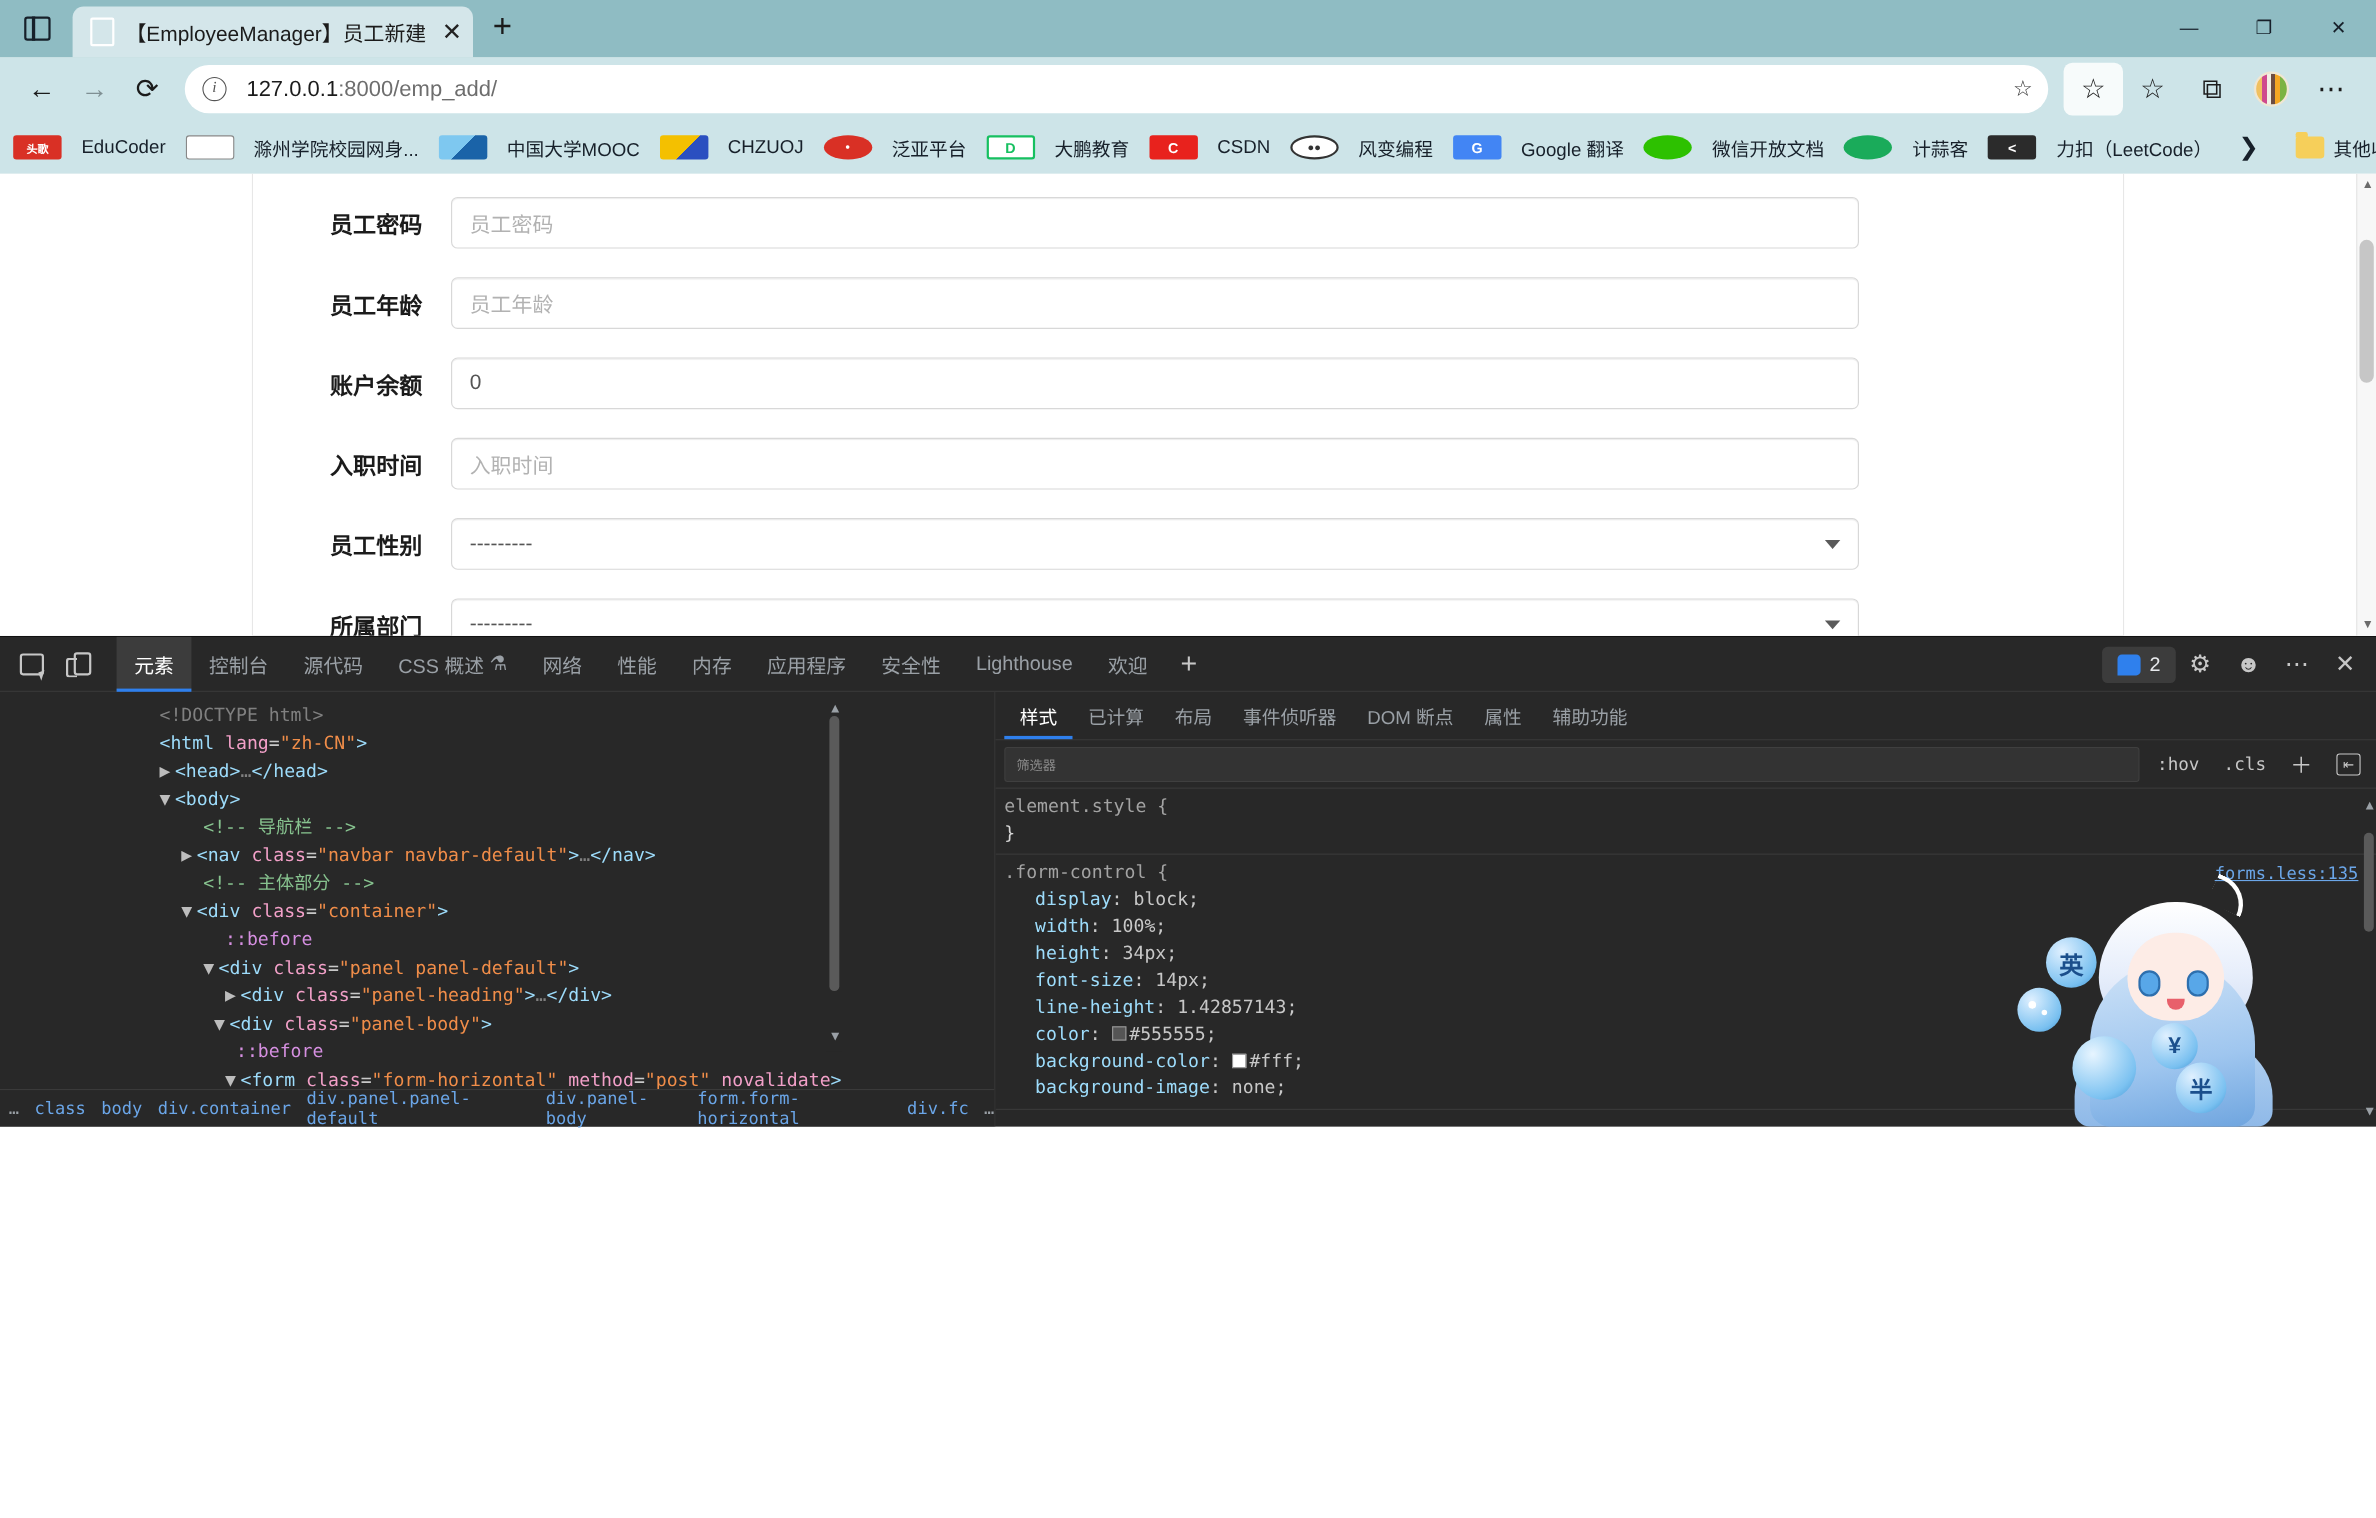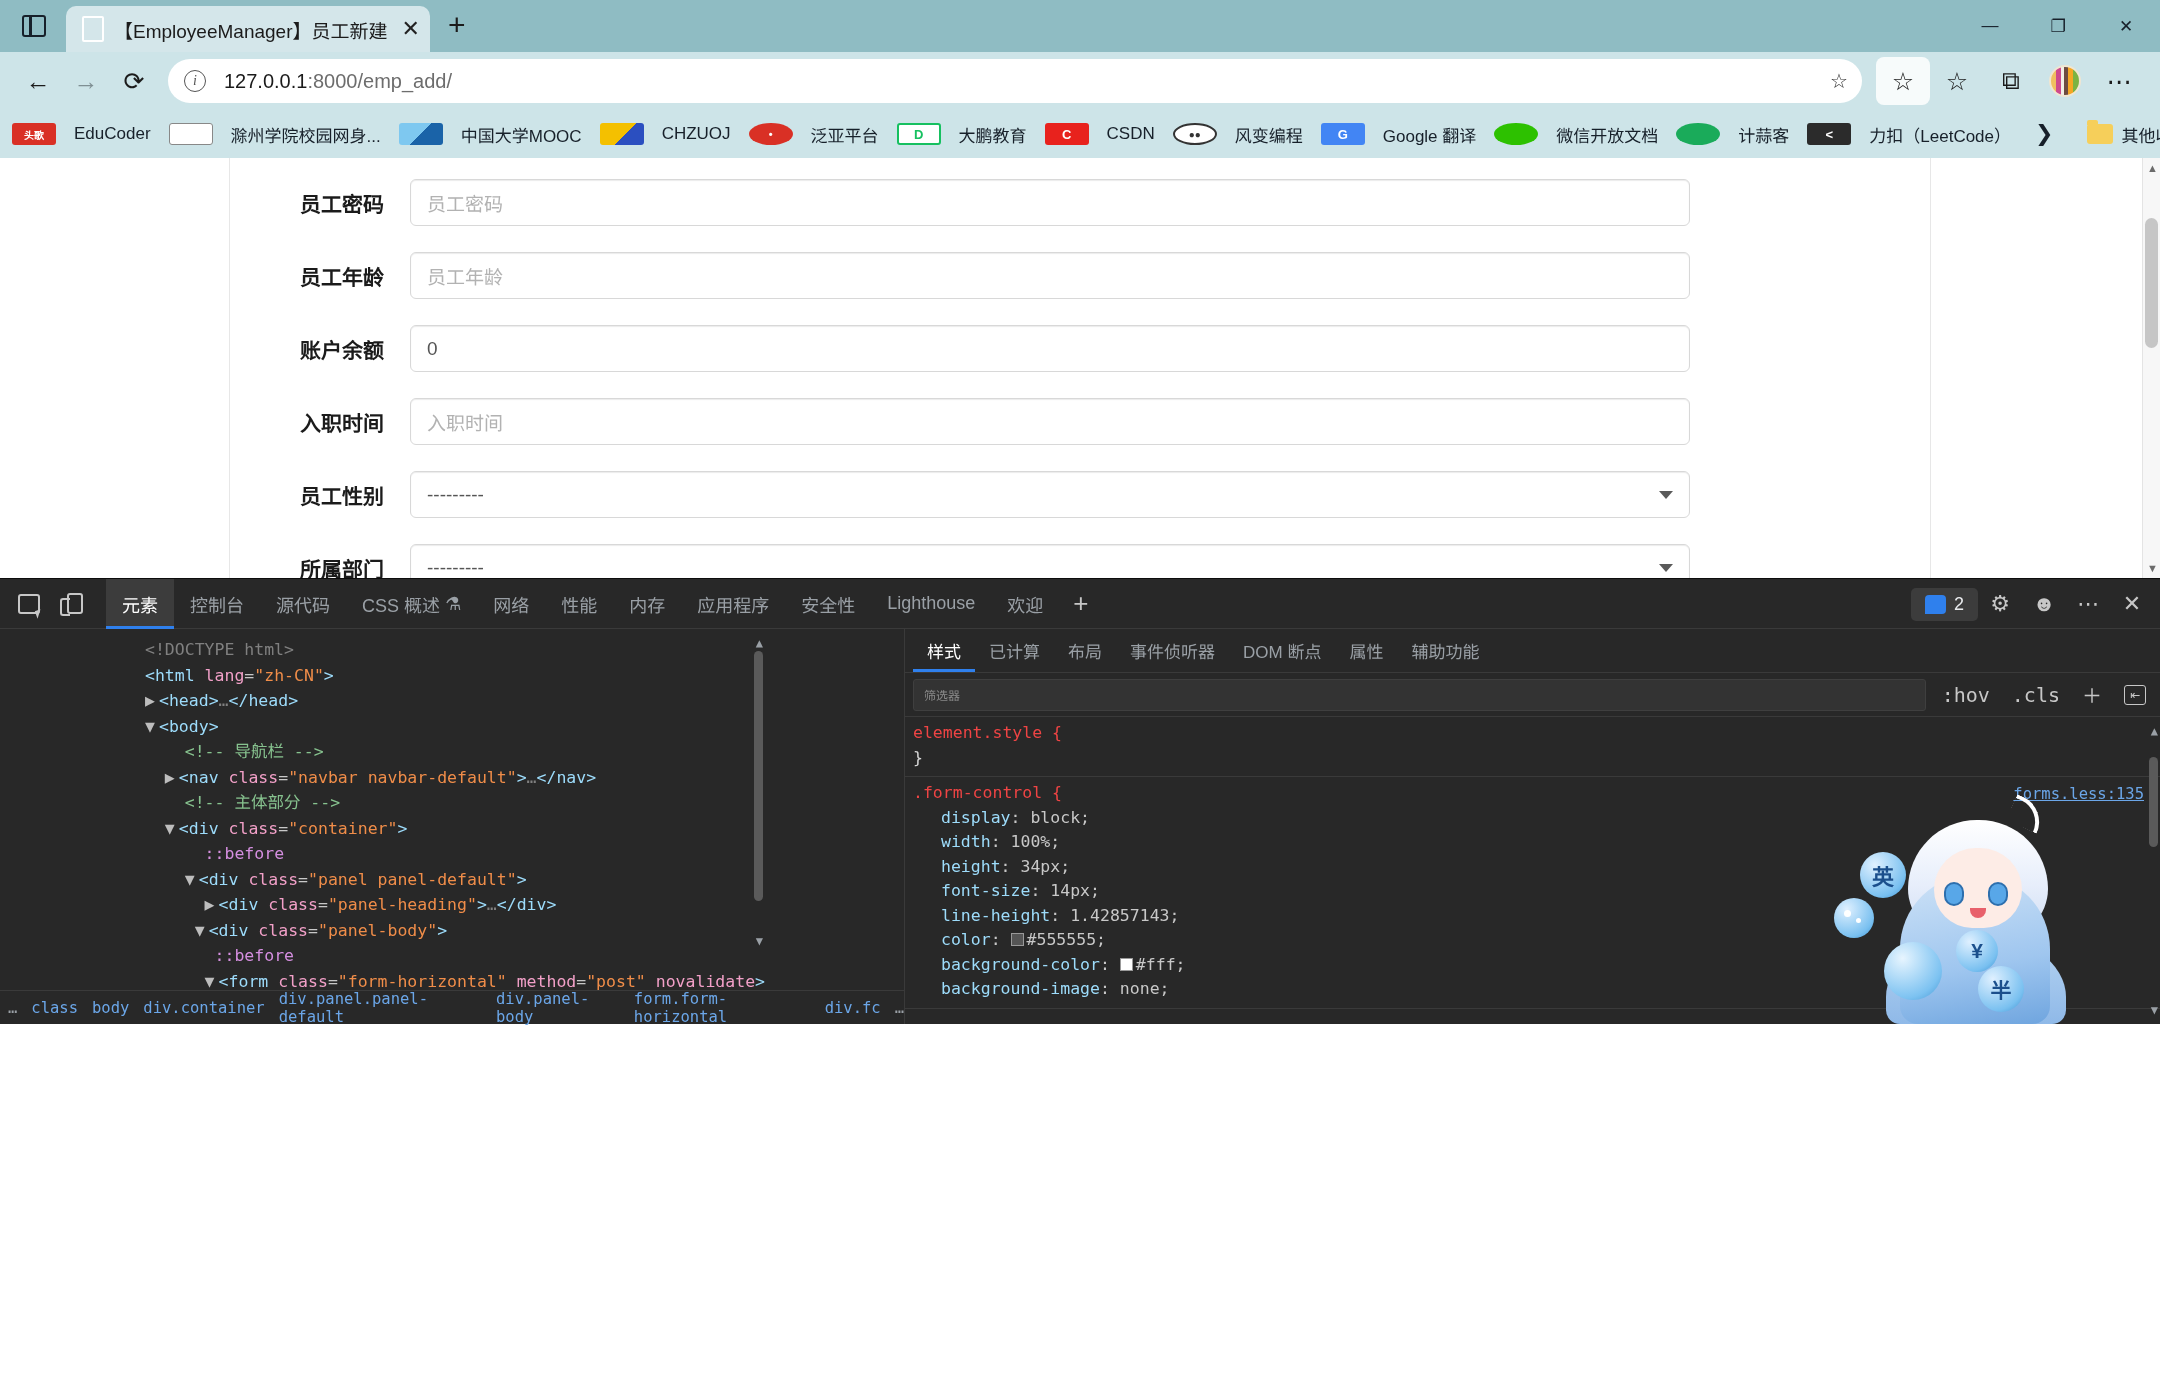--- a/index.html
+++ b/index.html
@@ -201,31 +201,31 @@
   .sty-tabs { height: 44px; display:flex; align-items:stretch; border-bottom:1px solid #3a3a3a; padding-left: 8px;}
   .sty-tab { padding: 0 14px; display:flex; align-items:center; font-size: 17px; color:#9aa0a6;
      cursor:pointer; position:relative; white-space: nowrap;}
   .sty-tab.sel { color:#fff; }
   .sty-tab.sel:after{content:""; position:absolute; left:0;right:0;bottom:0;height:3px;background:#2f80ed;}
 
   .filter-row { height: 44px; display:flex; align-items:center; padding: 0 8px; gap: 10px;
      border-bottom: 1px solid #3a3a3a; }
   .filter-input { flex:1; height: 32px; background:#333333; border: 1px solid #3f3f3f; border-radius:3px;
      display:flex; align-items:center; padding: 0 10px; color: #8a8a8a; font-size:12px; }
-  .fr-btn { color:#c7c7c7; font-size:20px; padding: 0 6px; cursor:pointer;
+  .fr-btn { color:#c7c7c7; font-size:16px; padding: 0 6px; cursor:pointer;
      font-family:"DejaVu Sans Mono","Liberation Mono",monospace;}
   .fr-ico { color:#c7c7c7; font-size:20px; padding:0 6px; cursor:pointer;}
   .fr-ico-box { width:22px;height:20px;border:1.8px solid #c7c7c7;border-radius:3px;
      display:flex;align-items:center;justify-content:center;font-size:12px;}
 
   .css-scroll { flex:1; overflow:hidden; position:relative;
      font-family:"DejaVu Sans Mono","Liberation Mono",monospace; font-size: 16.5px; line-height: 24.5px;}
   .rule { border-bottom: 1px solid #3a3a3a; padding: 4px 0 6px 0; position: relative; }
   .rule .src { position:absolute; right: 16px; top: 5px; color:#6ba6e8; text-decoration: underline; font-size:15.5px;}
-  .sel-line { color:#ef4444; padding-left: 8px; }
+  .sel-line { color:#a3a3a3; padding-left: 8px; }
   .prop { padding-left: 36px; color:#9ddcfb; white-space: pre; }
   .pval { color:#c8c8c8; }
   .sw { display:inline-block; width:13px; height:13px; border:1px solid #999; vertical-align: -1px; margin-right:3px;}
   .tri { display:inline-block; width:0;height:0; border-left:7px solid #c0c0c0;
      border-top:5px solid transparent; border-bottom:5px solid transparent; vertical-align:1px; margin-right:3px;}
   .brace { color:#d6d6d6; padding-left:8px; }
   .css-sb { position:absolute; right:0; top:0; width:14px; height:100%; }
   .css-sb-thumb { position:absolute; right:2px; top: 40px; width:9px; height: 90px; background:#5a5a5a; border-radius:5px;}
 
   

